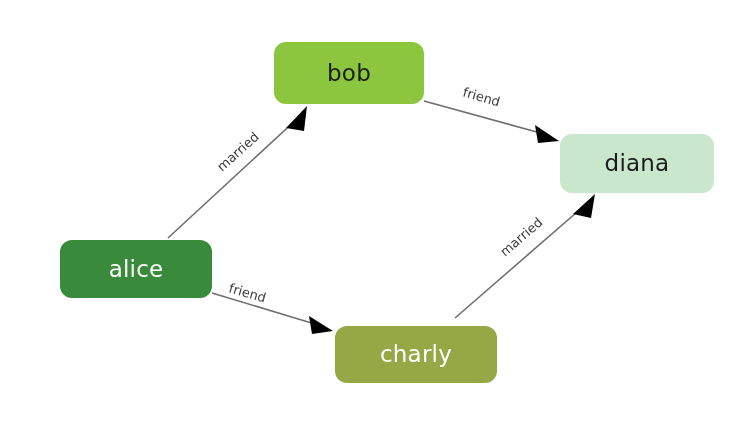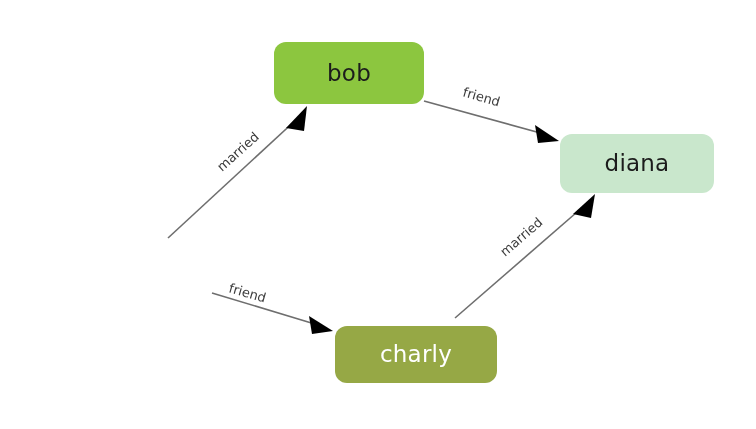--- a/index.html
+++ b/index.html
@@ -77,20 +77,23 @@
       <text class="edge-label" x="228" y="292" transform="rotate(16 228 292)">friend</text>
     </g>
 
     <g>
       <line class="edge-line" x1="455" y1="318" x2="584" y2="206" style="stroke: rgb(110, 110, 110);"></line>
       <polygon class="edge-arrow" points="595,194 573,214 591,218"></polygon>
       <text class="edge-label" x="505" y="257" transform="rotate(-41 505 257)">married</text>
     </g>
   </svg>
 
+  <div class="node" id="node-alice" style="left: 60px; top: 240px; width: 152px; height: 58px; background: rgb(58, 138, 60); color: rgb(255, 255, 255);">
+    <span>alice</span>
+  </div>
   <div class="node" id="node-diana" style="left: 560px; top: 134px; width: 154px; height: 59px; background: rgb(201, 231, 204); color: rgb(28, 28, 28);">
     <span>diana</span>
   </div>
   <div class="node" id="node-bob" style="left: 274px; top: 42px; width: 150px; height: 62px; background: rgb(140, 198, 63); color: rgb(28, 28, 28);">
     <span>bob</span>
   </div>
   <div class="node" id="node-charly" style="left: 335px; top: 326px; width: 162px; height: 57px; background: rgb(150, 168, 69); color: rgb(255, 255, 255);">
     <span>charly</span>
   </div>
 

